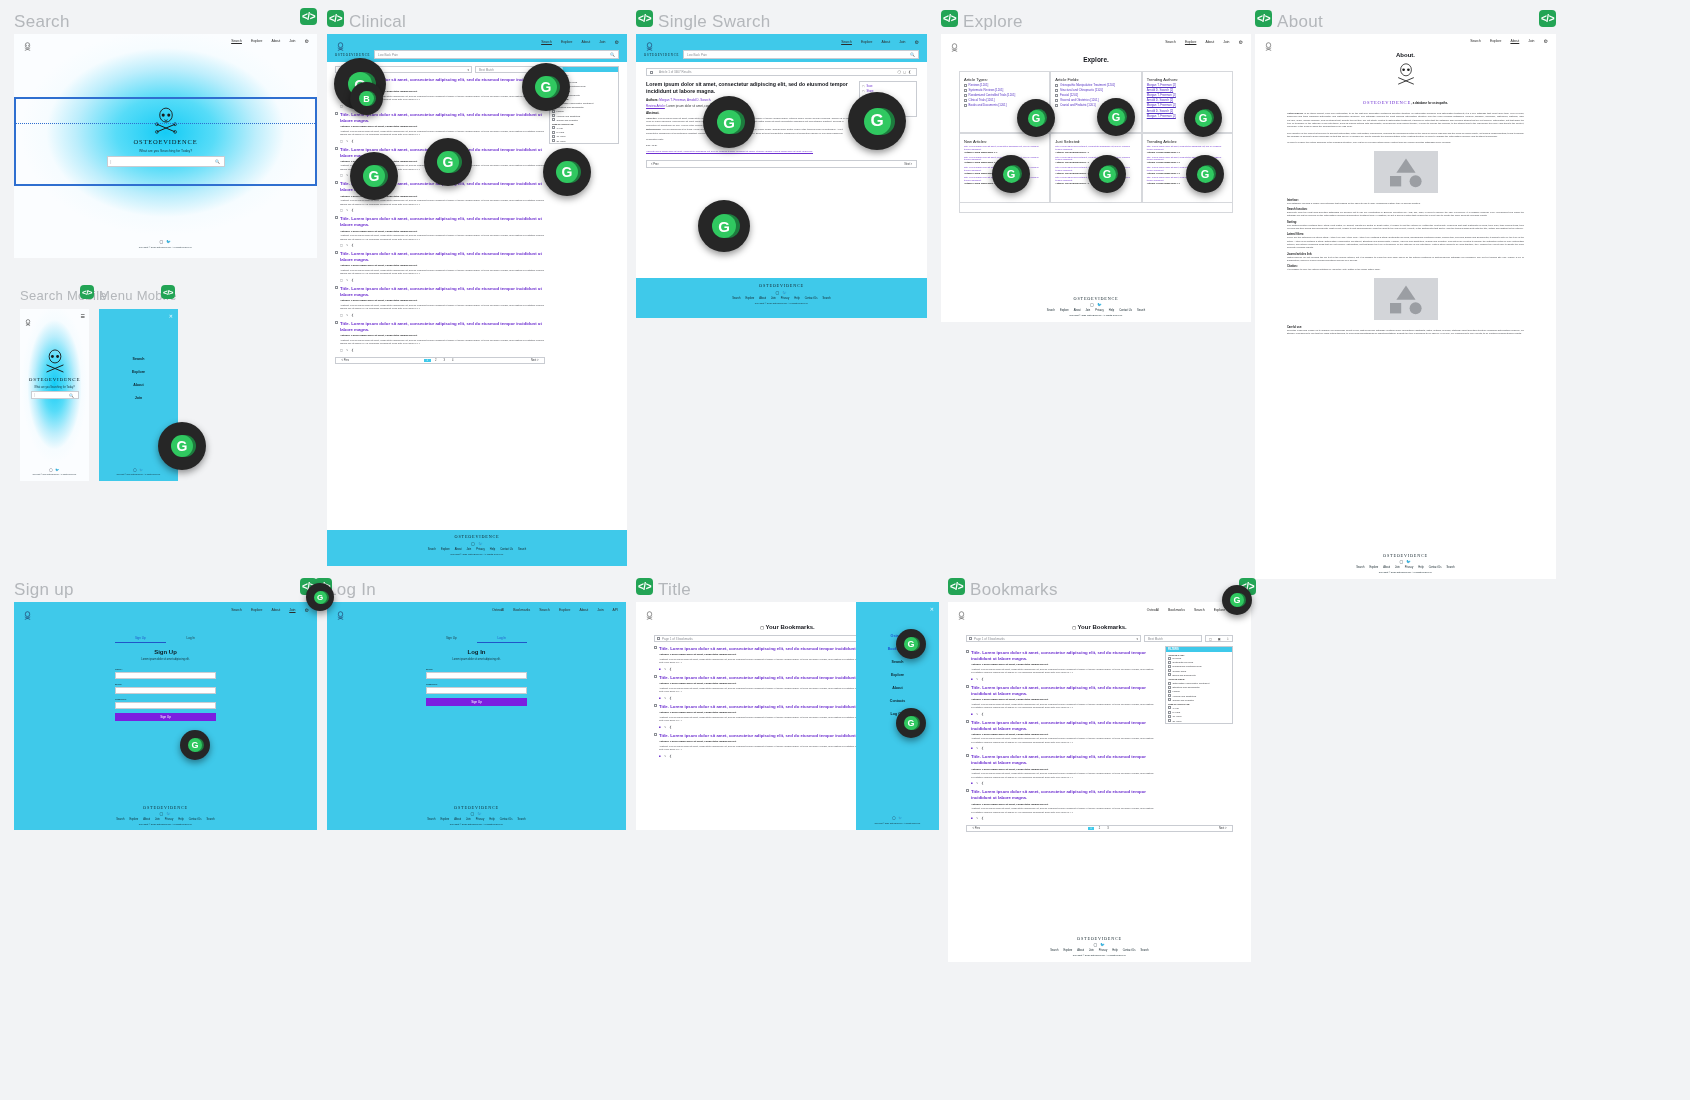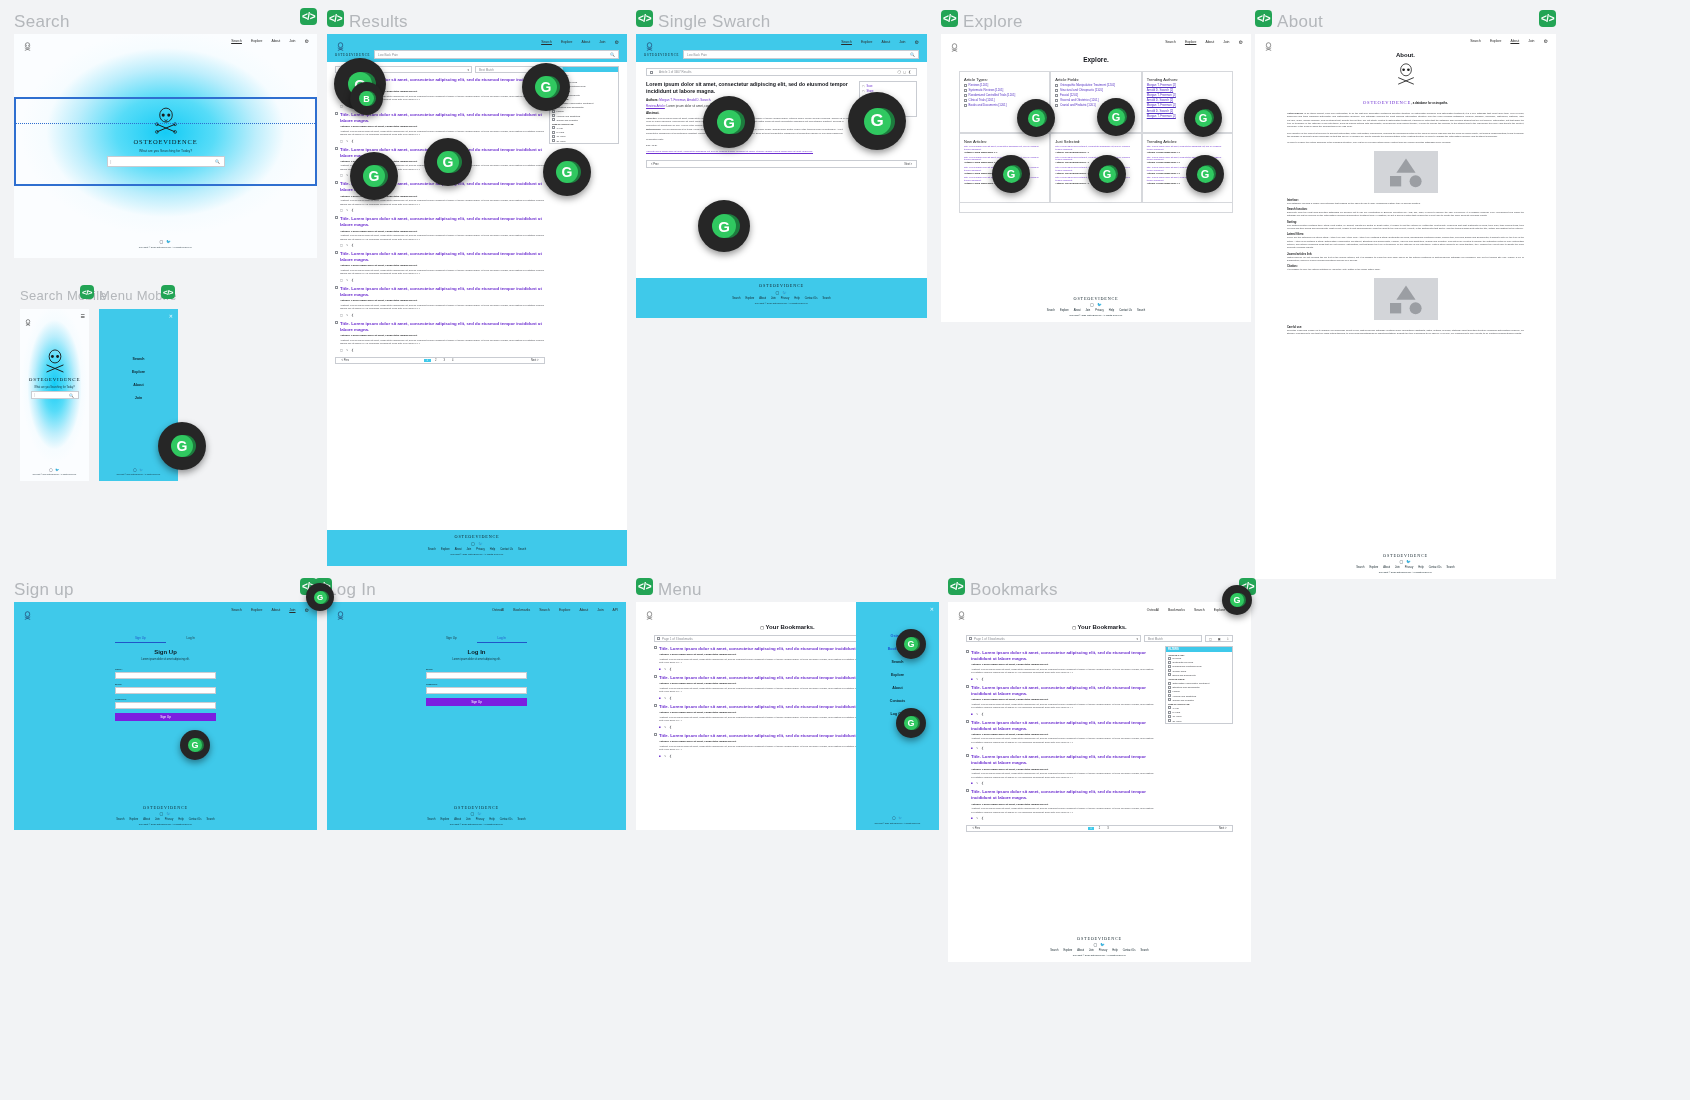--- a/index.html
+++ b/index.html
@@ -132,21 +132,21 @@
             <span>🐦</span>
           </div>
       <div class="copy" style="text-align:center;font-size:2.2px;color:#3a4a52;margin-top:2px;">Copyright © 2021 OsteoEvidence. All Rights Reserved.</div>
     </div>
   </div>
   <div style="position:absolute;left:0;top:63px;width:303px;height:89px;border:2px solid #2f6fd0;pointer-events:none;"></div>
   <div style="position:absolute;left:2px;top:89px;width:299px;border-top:1px dotted #2f6fd0;"></div>
 </div>
 
 <div class="frame" style="left:327px;top:34px;width:300px;height:532px;">
-  <div class="frame-title" style="left:22px;">Results</div>
+  <div class="frame-title" style="left:22px;">Clinical</div>
   <div class="code-badge" style="top:-24px;left:0;">&lt;/&gt;</div>
   <div class="canvas">
     <div class="cyan" style="height:28px;padding:3px 8px 0;">
       <div style="display:flex;align-items:center;">
         <div class="logo"><svg viewBox="0 0 20 20">
                 <ellipse cx="10" cy="7" rx="5" ry="5.5" fill="none" stroke="#103" stroke-width="1"></ellipse>
                 <path d="M4 13 L16 19 M16 13 L4 19" stroke="#103" stroke-width="1"></path>
               </svg></div>
         <div class="nav-links">
           <span class="u">Search</span>
@@ -812,21 +812,21 @@
             <span>Help</span>
             <span>Contact Us</span>
             <span>Search</span>
           </div>
       <div class="copy" style="text-align:center;font-size:2.2px;margin-top:2px;">Copyright © 2021 OsteoEvidence. All Rights Reserved.</div>
     </div>
   </div>
 </div>
 
 <div class="frame" style="left:636px;top:602px;width:303px;height:228px;">
-  <div class="frame-title" style="left:22px;top:-22px;">Menu</div>
+  <div class="frame-title" style="left:22px;top:-22px;">Title</div>
   <div class="code-badge" style="top:-24px;left:0;">&lt;/&gt;</div>
   <div class="canvas">
     <div class="navbar" style="height:16px;">
       <div class="logo"><svg viewBox="0 0 20 20">
               <ellipse cx="10" cy="7" rx="5" ry="5.5" fill="none" stroke="#1a1a1a" stroke-width="1"></ellipse>
               <path d="M4 13 L16 19 M16 13 L4 19" stroke="#1a1a1a" stroke-width="1"></path>
             </svg></div>
       <div class="nav-links">
         <span>OsteoAI</span>
         <span>Bookmarks</span>

